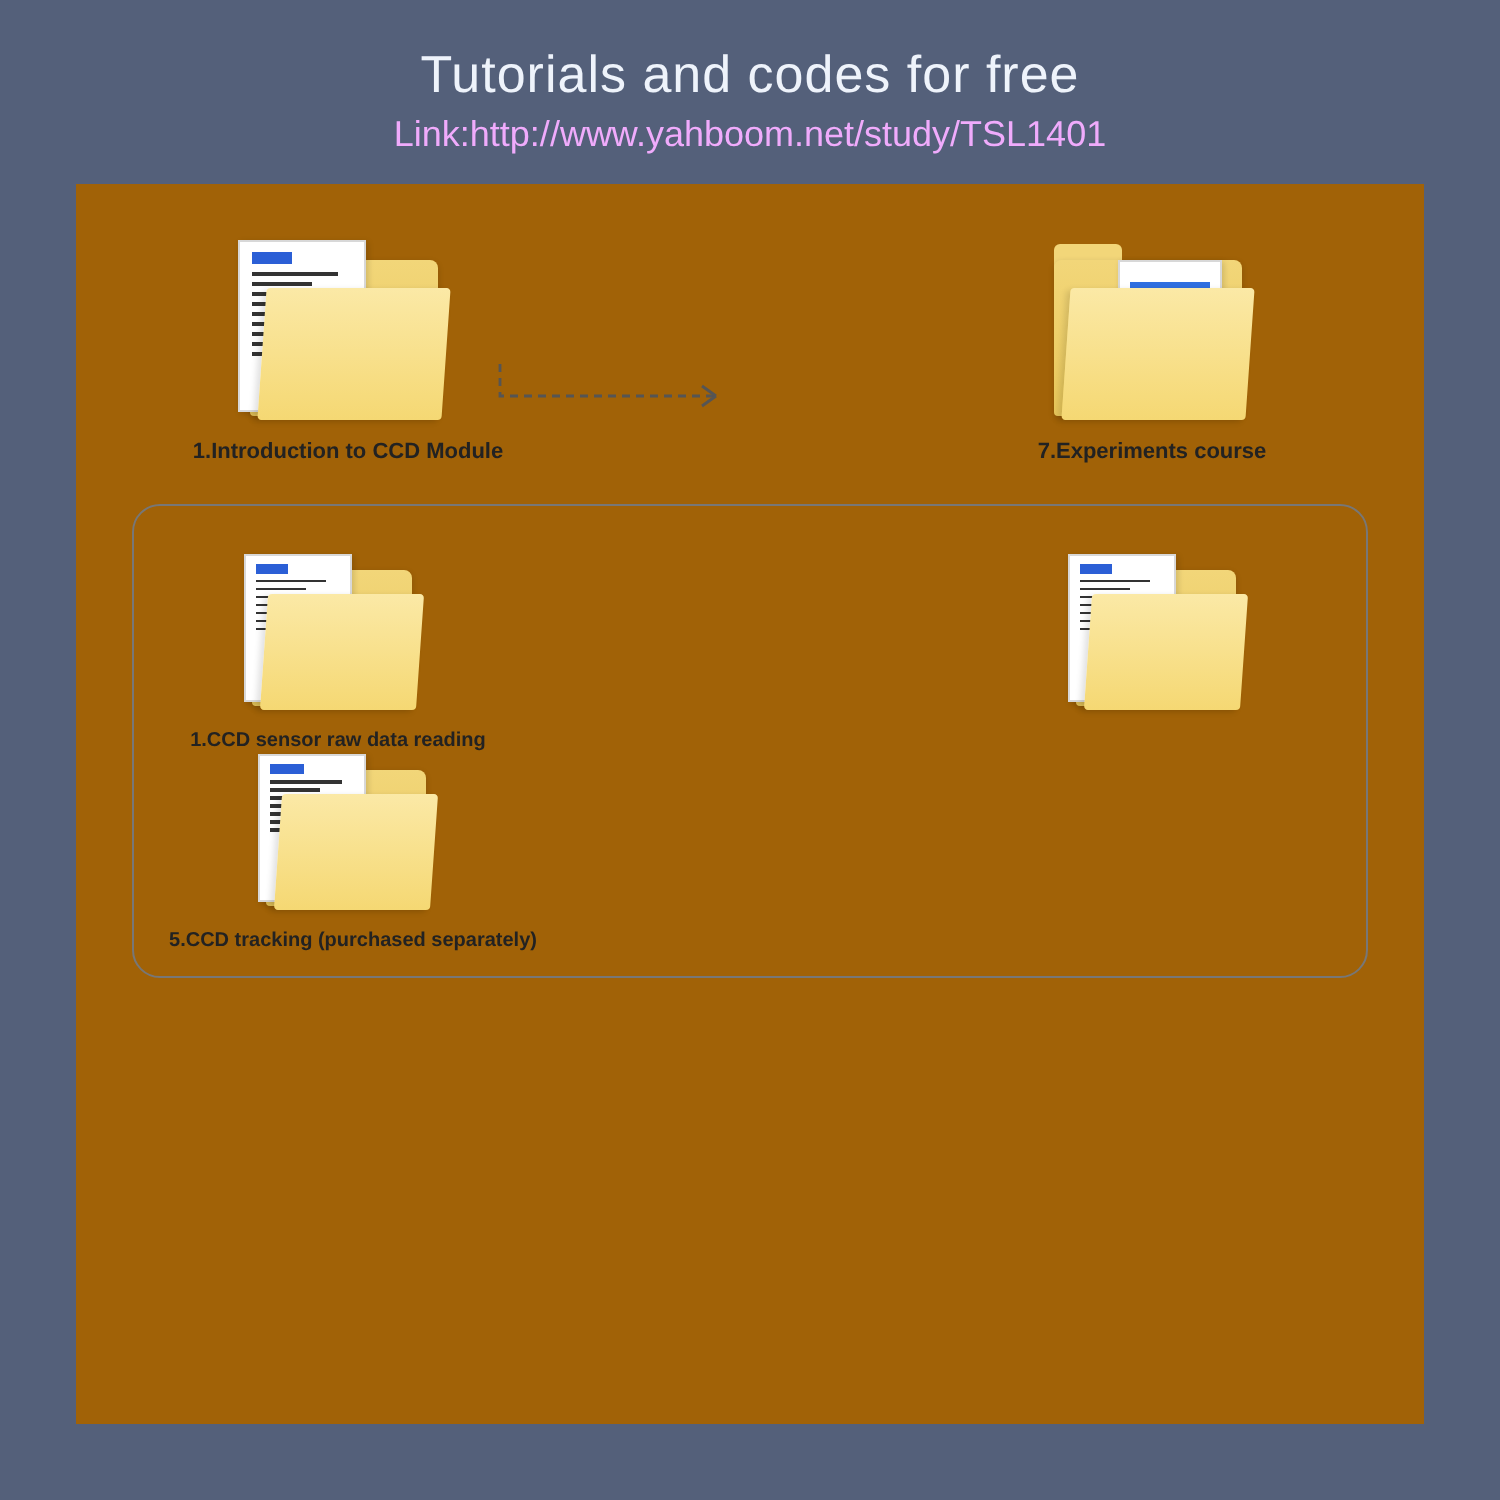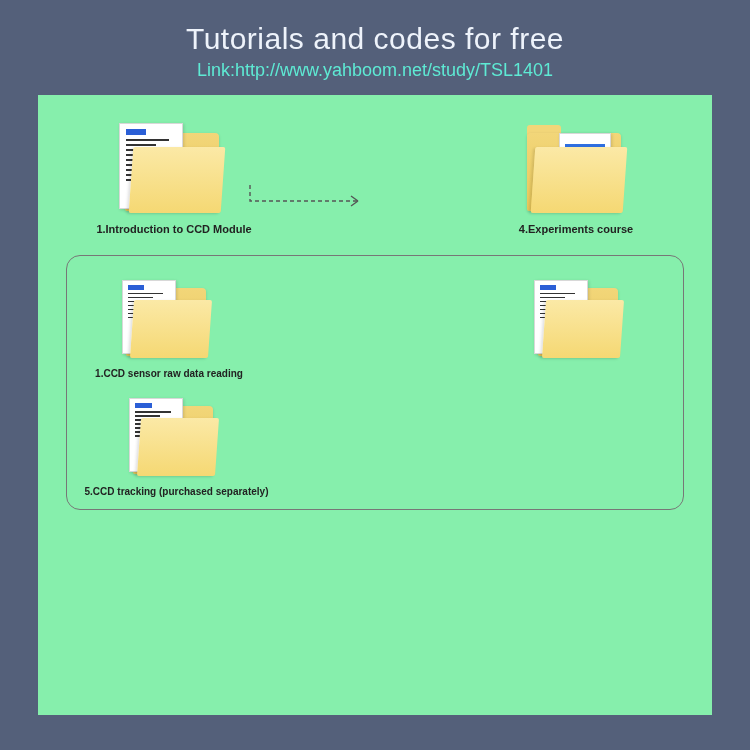--- a/index.html
+++ b/index.html
@@ -9,32 +9,32 @@
     background: #54607a;
     font-family: -apple-system, BlinkMacSystemFont, "Segoe UI", Arial, sans-serif;
     overflow: hidden;
   }
   .header {
     text-align: center;
     padding: 22px 0 14px;
     color: #eef3fb;
   }
   .title {
-    font-size: 30px;
+    font-size: 26px;
     font-weight: 400;
     letter-spacing: 0.5px;
     margin-bottom: 4px;
   }
   .subtitle {
     font-size: 18px;
     font-weight: 300;
-    color: #5eead4;
+    color: #f0abfc;
   }
   .panel {
-    background: #86efac;
+    background: #a16207;
     margin: 0 38px;
     height: 620px;
     padding: 28px 28px 0;
     position: relative;
   }
   .row-top {
     display: flex;
     justify-content: space-between;
     padding: 0 18px;
     margin-bottom: 18px;
@@ -56,21 +56,20 @@
   }
   .sub-container {
     border: 1px solid #777;
     border-radius: 14px;
     padding: 24px 12px 10px;
     position: relative;
   }
   .row-sub {
     display: flex;
     justify-content: space-between;
-    margin-bottom: 18px;
   }
   .row-sub .label { font-size: 10px; font-weight: 600; max-width: 170px; }
   .row-sub2 { display: flex; }
   .row-sub2 .item { width: 195px; }
   .row-sub2 .label { font-size: 10px; font-weight: 600; }
 
   
   .folder {
     width: 110px;
     height: 92px;
@@ -197,21 +196,21 @@
         <div class="folder-tab"></div>
           <div class="folder-back"></div>
         <div class="doc">
             <div class="bar"></div>
             <div class="bar"></div>
             <div class="bar"></div>
             <div class="bar"></div>
           </div>
         <div class="folder-front"></div>
       </div>
-      <div class="label">4.Experiments course</div>
+      <div class="label">7.Experiments course</div>
     </div>
 
   </div>
 
   <div class="sub-container">
     <div class="row-sub">
       <div class="item">
         <div class="folder small type-a">
           <div class="folder-tab"></div>
             <div class="folder-back"></div>

